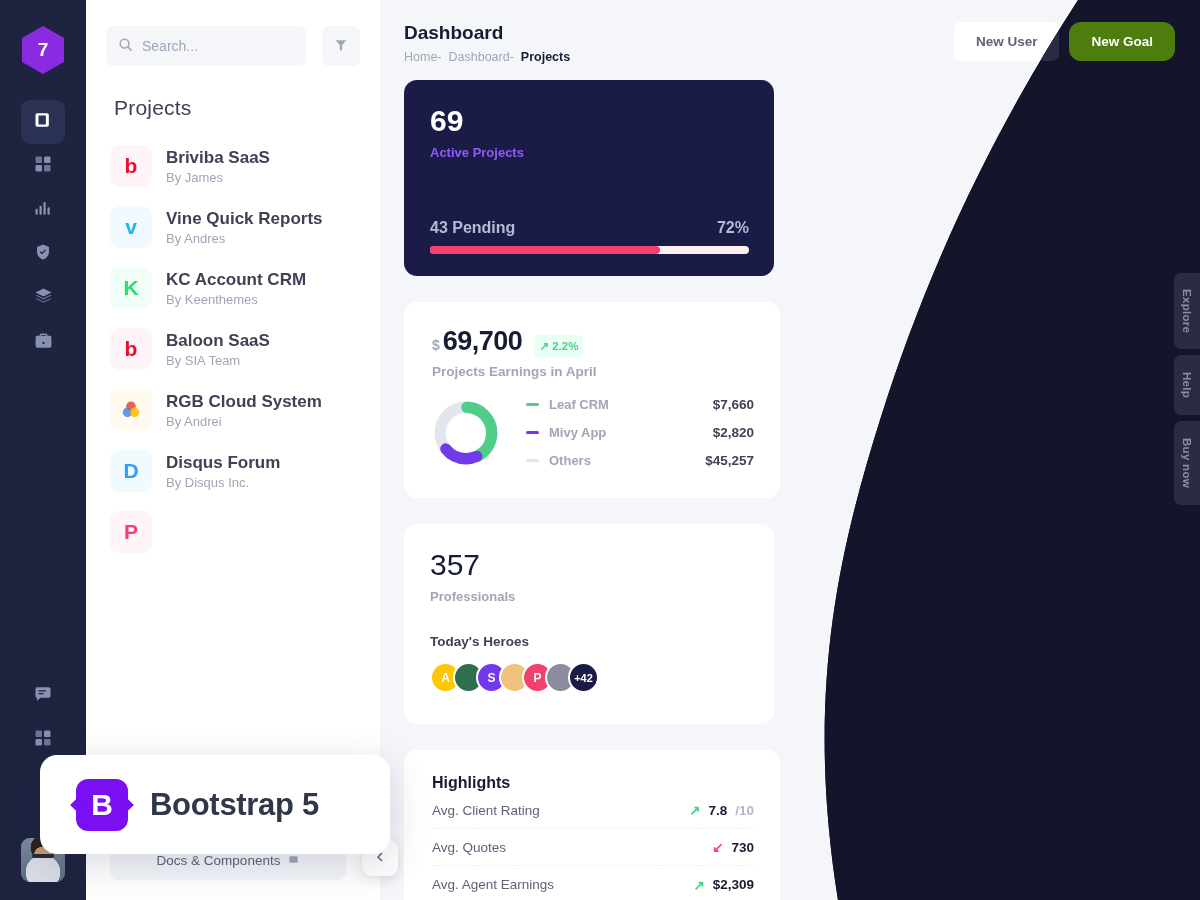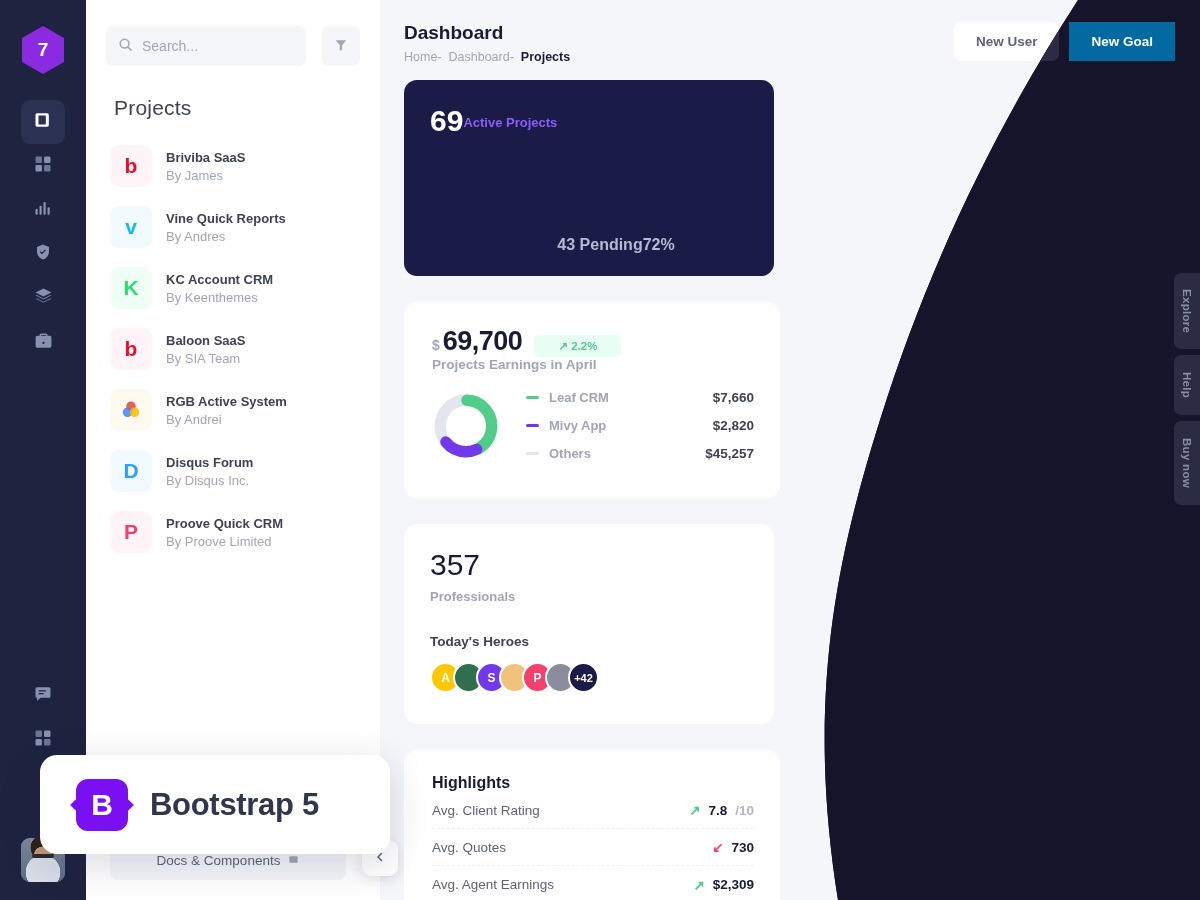--- a/index.html
+++ b/index.html
@@ -80,21 +80,21 @@
   }
   .proj-list { padding: 16px 20px 0 24px; }
   .proj {
     display: flex; align-items: center; gap: 14px; padding: 9px 0 10px 0;
   }
   .proj-logo {
     width: 42px; height: 42px; border-radius: 9px; background: #f4f6fa;
     display: flex; align-items: center; justify-content: center;
     font-weight: bold; font-size: 21px; flex: none;
   }
-  .proj-name { font-size: 13px; font-weight: bold; color: #3f4254; line-height: 1.35; }
+  .proj-name { font-size: 17px; font-weight: bold; color: #3f4254; line-height: 1.35; }
   .proj-by { font-size: 13px; color: #a1a5b7; margin-top: 1px; }
 
   .docs-btn {
     position: absolute; left: 24px; bottom: 20px; width: 236px; height: 40px;
     background: #f4f6fa; border: 0; border-radius: 8px;
     color: #5e6278; font-size: 13.5px; font-family: inherit;
     display: flex; align-items: center; justify-content: center; gap: 8px;
   }
   .collapse-btn {
     position: absolute; right: -18px; bottom: 24px; width: 36px; height: 36px;
@@ -109,52 +109,52 @@
   .page-title { font-size: 19px; font-weight: bold; color: #181c32; }
   .crumbs { margin-top: 6px; font-size: 12.5px; display: flex; gap: 7px; }
   .crumb { color: #a1a5b7; }
   .crumb.active { color: #181c32; font-weight: bold; }
   .top-actions { margin-left: auto; display: flex; gap: 10px; }
   .btn-light {
     background: #fff; border: 0; border-radius: 7px; height: 39px; padding: 0 22px;
     color: #5e6278; font-size: 13.5px; font-weight: bold; font-family: inherit;
   }
   .btn-primary {
-    background: #0369a1; border: 0; border-radius: 0; height: 39px; padding: 0 22px;
+    background: #4d7c0f; border: 0; border-radius: 12px; height: 39px; padding: 0 22px;
     color: #fff; font-size: 13.5px; font-weight: bold; font-family: inherit;
   }
 
   .grid { padding: 16px 25px 0 24px; display: flex; gap: 26px; flex-wrap: wrap; }
   .card { border-radius: 13px; background: #fff; }
   .card-dark { background: #1b1b47; color: #fff; }
 
   
   .c-active {
     width: 370px; height: 196px; padding: 26px 25px 22px 26px;
-    display: flex; 
+    display: flex; flex-direction: column;
   }
   .big-num { font-size: 30px; font-weight: bold; line-height: 1; }
   .sub-label { font-size: 13px; color: #8b5cf6; margin-top: 9px; font-weight: bold; }
   .prog-row { margin-top: auto; display: flex; justify-content: space-between;
     font-size: 16px; font-weight: bold; color: #b7bad4; }
   .prog-track { margin-top: 9px; height: 8px; border-radius: 4px; background: #fdeef2; }
   .prog-fill { height: 100%; border-radius: 4px; background: #f1416c; }
 
   
   .c-earn { width: 376px; height: 196px; padding: 24px 26px 0 28px; }
   .earn-top { display: flex; align-items: baseline; gap: 3px; }
   .dollar { font-size: 14px; font-weight: bold; color: #a1a5b7; }
   .earn-amt { font-size: 27px; font-weight: bold; color: #181c32; letter-spacing: -.5px; }
   .badge-up {
     margin-left: 9px; background: #e8fff3; color: #50cd89;
-    font-size: 11.5px; font-weight: bold; border-radius: 5px; padding: 4px 24px;
+    font-size: 11.5px; font-weight: bold; border-radius: 5px; padding: 4px 5px;
     align-self: center;
     margin-top: 8px;
   }
-  .earn-sub { font-size: 13.5px; color: #a1a5b7; font-weight: bold; }
+  .earn-sub { font-size: 13.5px; color: #a1a5b7; font-weight: bold; margin-top: 7px; }
   .earn-body { display: flex; align-items: center; margin-top: 18px; }
   .donut { width: 68px; height: 68px; flex: none; position: relative; }
   .legend { margin-left: 26px; flex: 1; }
   .legend-row { display: flex; align-items: center; font-size: 13px; margin-bottom: 13px; }
   .legend-row:last-child { margin-bottom: 0; }
   .dash { width: 13px; height: 3px; border-radius: 2px; margin-right: 10px; flex: none; }
   .legend-label { color: #a1a5b7; font-weight: bold; }
   .legend-val { margin-left: auto; font-weight: bold; color: #3f4254; font-size: 13.5px; }
 
   
@@ -358,37 +358,33 @@
       </div>
       <div class="proj">
         <div class="proj-logo" style="background:#fffaf0">
           <svg width="22" height="22" viewBox="0 0 24 24">
               <circle cx="12" cy="8" r="5.2" fill="#ea4335" opacity=".85"></circle>
               <circle cx="8.2" cy="14.5" r="5.2" fill="#4285f4" opacity=".85"></circle>
               <circle cx="15.8" cy="14.5" r="5.2" fill="#fbbc05" opacity=".85"></circle>
             </svg>
         </div>
         <div>
-          <div class="proj-name">RGB Active System</div>
+          <div class="proj-name">RGB Cloud System</div>
           <div class="proj-by">By Andrei</div>
         </div>
       </div>
       <div class="proj">
         <div class="proj-logo" style="background:#f1faff;color:#2e9fff">D</div>
         <div>
           <div class="proj-name">Disqus Forum</div>
           <div class="proj-by">By Disqus Inc.</div>
         </div>
       </div>
       <div class="proj">
         <div class="proj-logo" style="background:#fff5f8;color:#f1416c">P</div>
-        <div>
-          <div class="proj-name">Proove Quick CRM</div>
-          <div class="proj-by">By Proove Limited</div>
-        </div>
       </div>
     </div>
 
     <button class="docs-btn">
       <span>Docs &amp; Components</span>
       <span>
         <svg width="11" height="11" viewBox="0 0 24 24" fill="#a1a5b7">
             <rect x="3" y="5" width="18" height="14" rx="2"></rect>
           </svg>
       </span>

